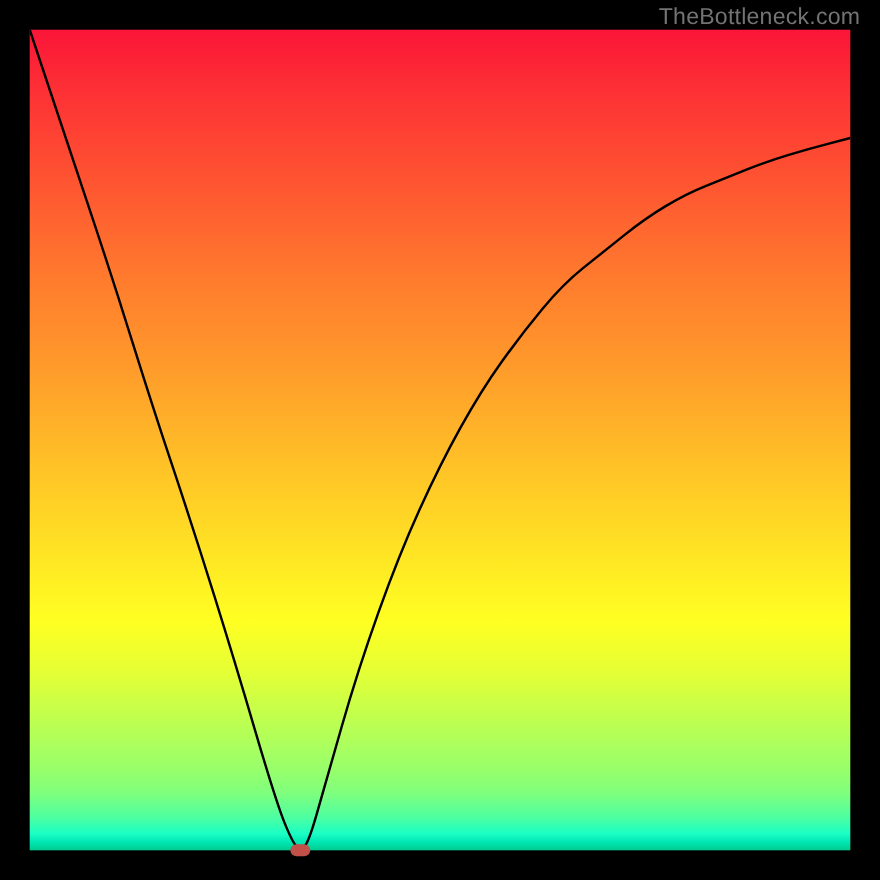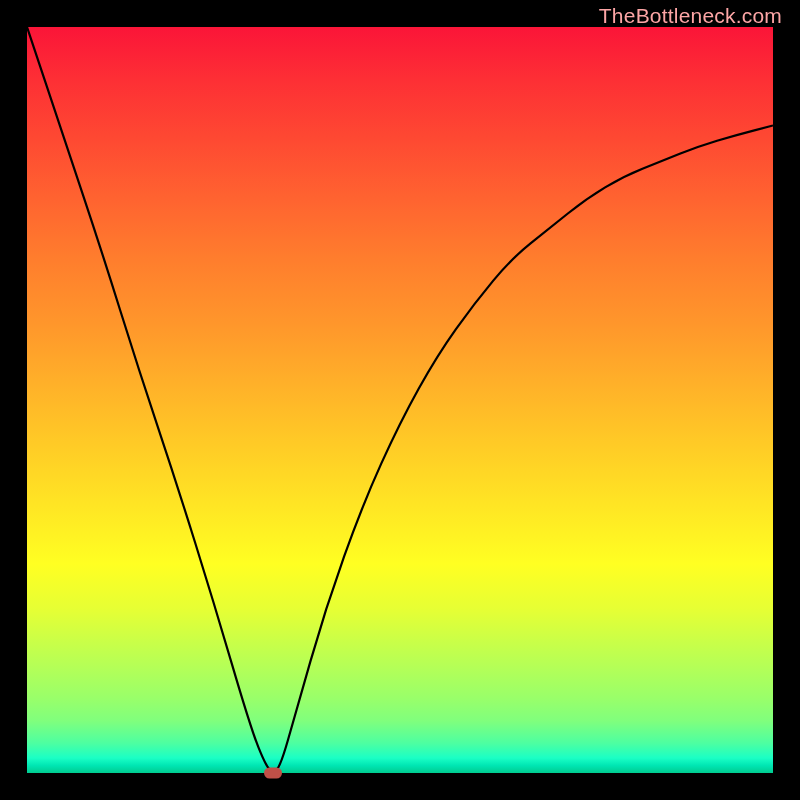--- a/index.html
+++ b/index.html
@@ -14,21 +14,21 @@
   .frame {
     position: relative;
     width: 800px;
     height: 800px;
     background: #000;
   }
   .watermark {
     position: absolute;
     top: 4px;
     right: 18px;
-    color: #fca5a5;
+    color: #737373;
     font-size: 21px;
     font-weight: normal;
     letter-spacing: 0.2px;
     z-index: 10;
   }
   .plot-area {
     position: absolute;
     left: 27px;
     top: 27px;
     width: 746px;

